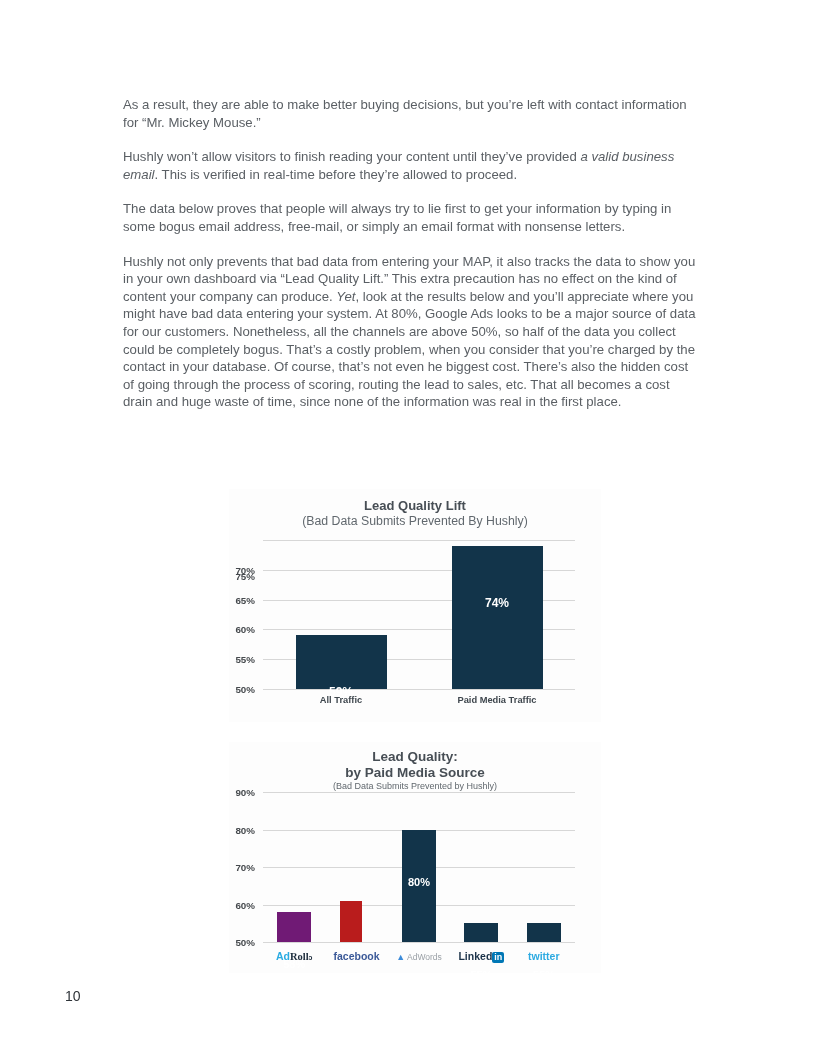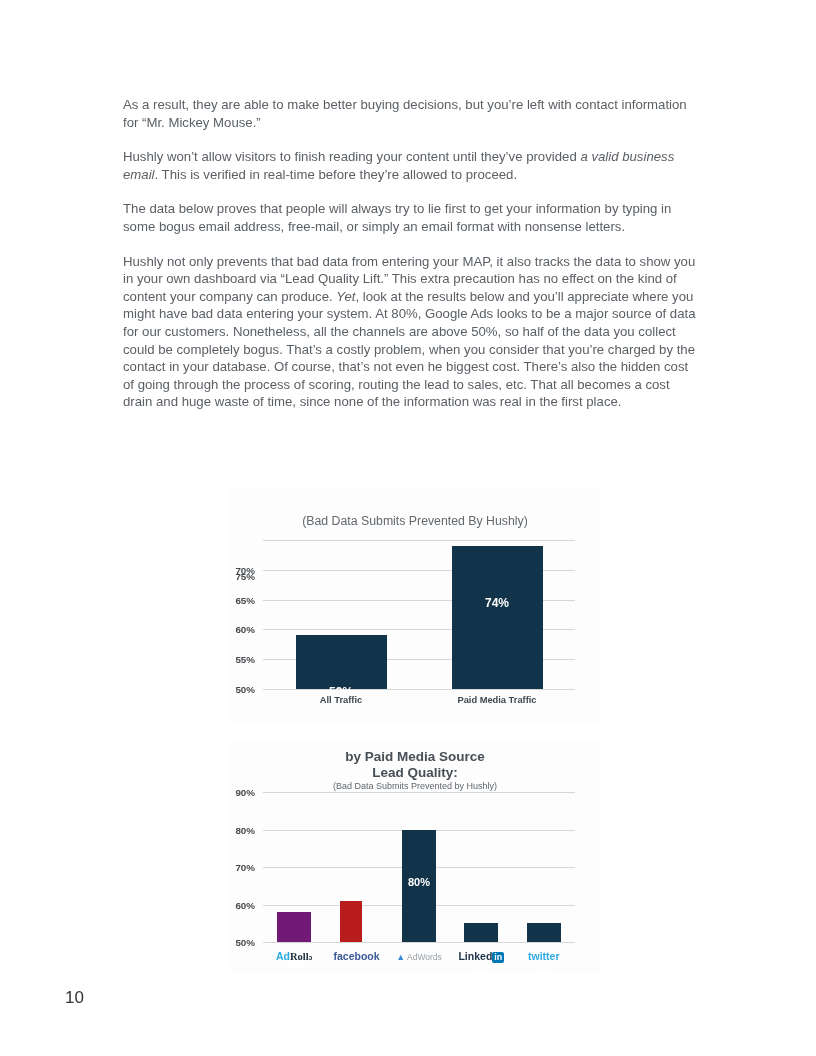--- a/index.html
+++ b/index.html
@@ -66,36 +66,37 @@
     display:inline-block;
     border-radius:2px;
     padding:0 2px;
     line-height:11px;
   }
   .logo .logo-icon { font-size:9px; margin-right:2px; }
   .logo .logo-small { font-size:7px; vertical-align:baseline; }
 
   .page-number {
     position:absolute; left:65px; top:988px;
-    font-size:17px; color:#2e3338;
+    font-size:14px; color:#2e3338;
   }
 </style>
 </head>
 <body>
 
 <div class="page">
 
   <div class="text-block" id="text-block">
       <p><span>As a result, they are able to make better buying decisions, but you’re left with contact information for “Mr. Mickey Mouse.”</span></p>
       <p><span>Hushly won’t allow visitors to finish reading your content until they’ve provided </span><em>a valid business email</em><span>. This is verified in real-time before they’re allowed to proceed.</span></p>
       <p><span>The data below proves that people will always try to lie first to get your information by typing in some bogus email address, free-mail, or simply an email format with nonsense letters.</span></p>
       <p><span>Hushly not only prevents that bad data from entering your MAP, it also tracks the data to show you in your own dashboard via “Lead Quality Lift.” This extra precaution has no effect on the kind of content your company can produce. </span><em>Yet</em><span>, look at the results below and you’ll appreciate where you might have bad data entering your system. At 80%, Google Ads looks to be a major source of data for our customers. Nonetheless, all the channels are above 50%, so half of the data you collect could be completely bogus. That’s a costly problem, when you consider that you’re charged by the contact in your database. Of course, that’s not even he biggest cost. There’s also the hidden cost of going through the process of scoring, routing the lead to sales, etc. That all becomes a cost drain and huge waste of time, since none of the information was real in the first place.</span></p>
     </div>
 
   <div class="chart" id="chart1">
+    <div class="chart-title">Lead Quality Lift</div>
     <div class="chart-subtitle">(Bad Data Submits Prevented By Hushly)</div>
   <div class="gridline" style="left: 34px; top: 51px; width: 312px;"></div>
       <div class="ytick" style="left: 0px; top: 46px; width: 26px; margin-top: 36px;">75%</div>
       <div class="gridline" style="left: 34px; top: 80.8px; width: 312px;"></div>
       <div class="ytick" style="left: 0px; top: 75.8px; width: 26px;">70%</div>
       <div class="gridline" style="left: 34px; top: 110.6px; width: 312px;"></div>
       <div class="ytick" style="left: 0px; top: 105.6px; width: 26px;">65%</div>
       <div class="gridline" style="left: 34px; top: 140.4px; width: 312px;"></div>
       <div class="ytick" style="left: 0px; top: 135.4px; width: 26px;">60%</div>
       <div class="gridline" style="left: 34px; top: 170.2px; width: 312px;"></div>
@@ -107,22 +108,22 @@
       </div>
       <div class="xcat" style="left: 34px; top: 206px; width: 156px;">All Traffic</div>
       <div class="bar" style="left: 222.5px; top: 56.96px; width: 91px; height: 143.04px; background: rgb(18, 52, 74);">
         <div class="bar-label" style="top: 10px; font-size: 12px;">74%</div>
       </div>
       <div class="xcat" style="left: 190px; top: 206px; width: 156px;">Paid Media Traffic</div>
     </div>
 
   <div class="chart" id="chart2">
     <div class="chart-title">
+      <div>Lead Quality:</div>
       <div>by Paid Media Source</div>
-      <div>Lead Quality:</div>
     </div>
     <div class="chart-subtitle">(Bad Data Submits Prevented by Hushly)</div>
   <div class="gridline" style="left: 34px; top: 50px; width: 312px;"></div>
       <div class="ytick" style="left: 0px; top: 45px; width: 26px;">90%</div>
       <div class="gridline" style="left: 34px; top: 87.5px; width: 312px;"></div>
       <div class="ytick" style="left: 0px; top: 82.5px; width: 26px;">80%</div>
       <div class="gridline" style="left: 34px; top: 125px; width: 312px;"></div>
       <div class="ytick" style="left: 0px; top: 120px; width: 26px;">70%</div>
       <div class="gridline" style="left: 34px; top: 162.5px; width: 312px;"></div>
       <div class="ytick" style="left: 0px; top: 157.5px; width: 26px;">60%</div>

